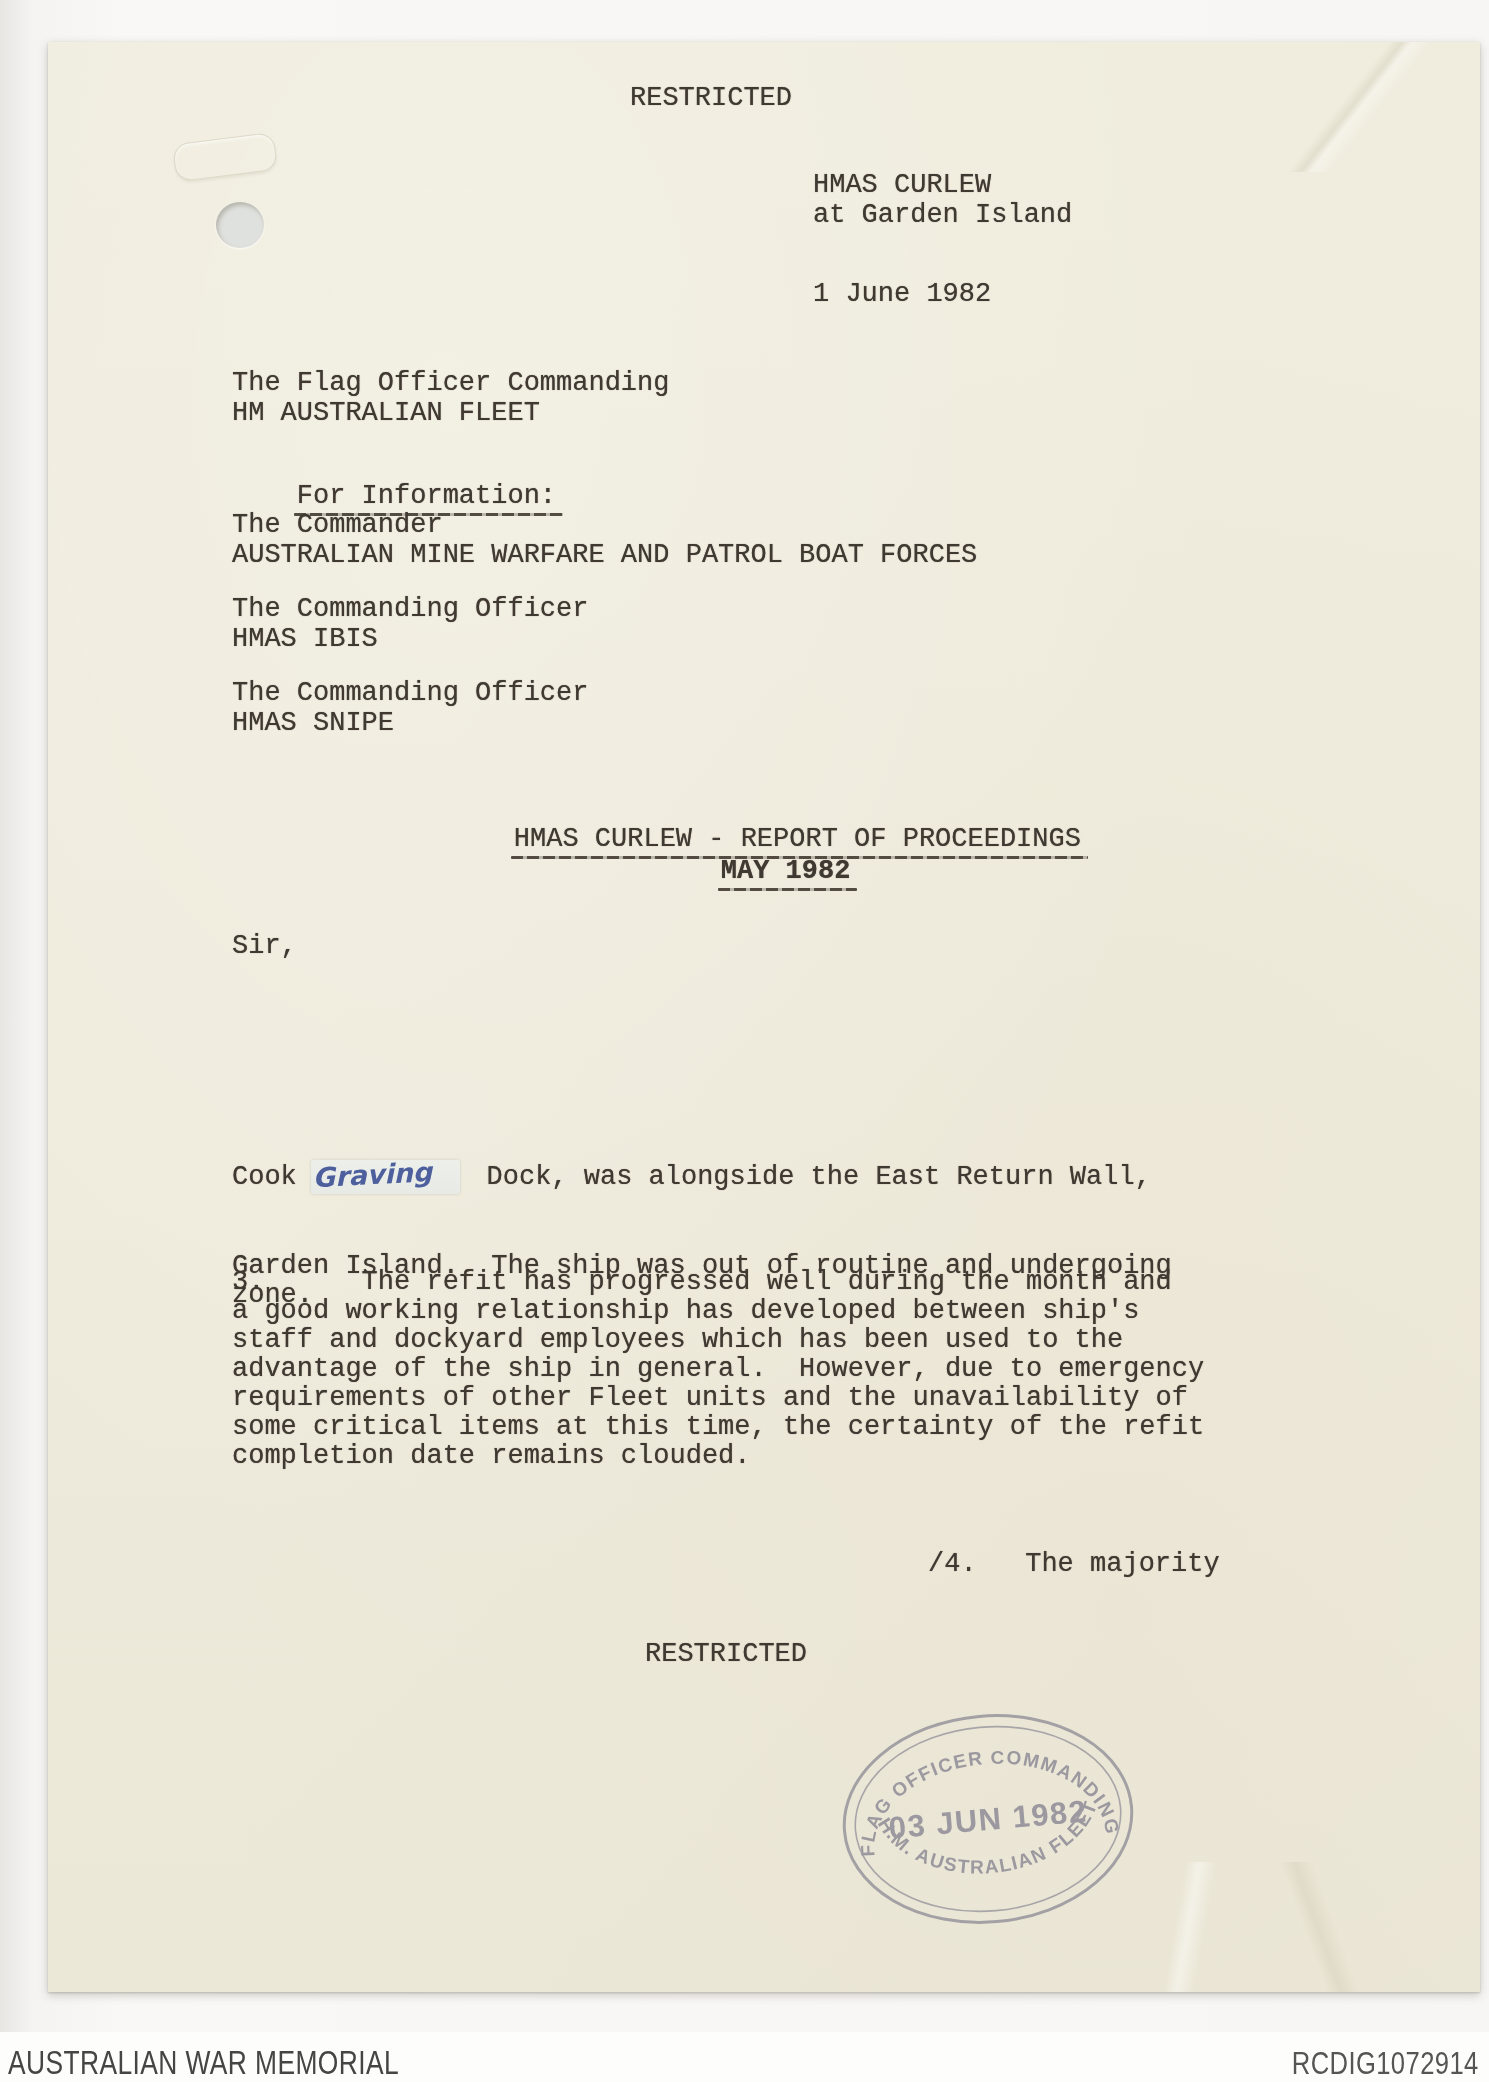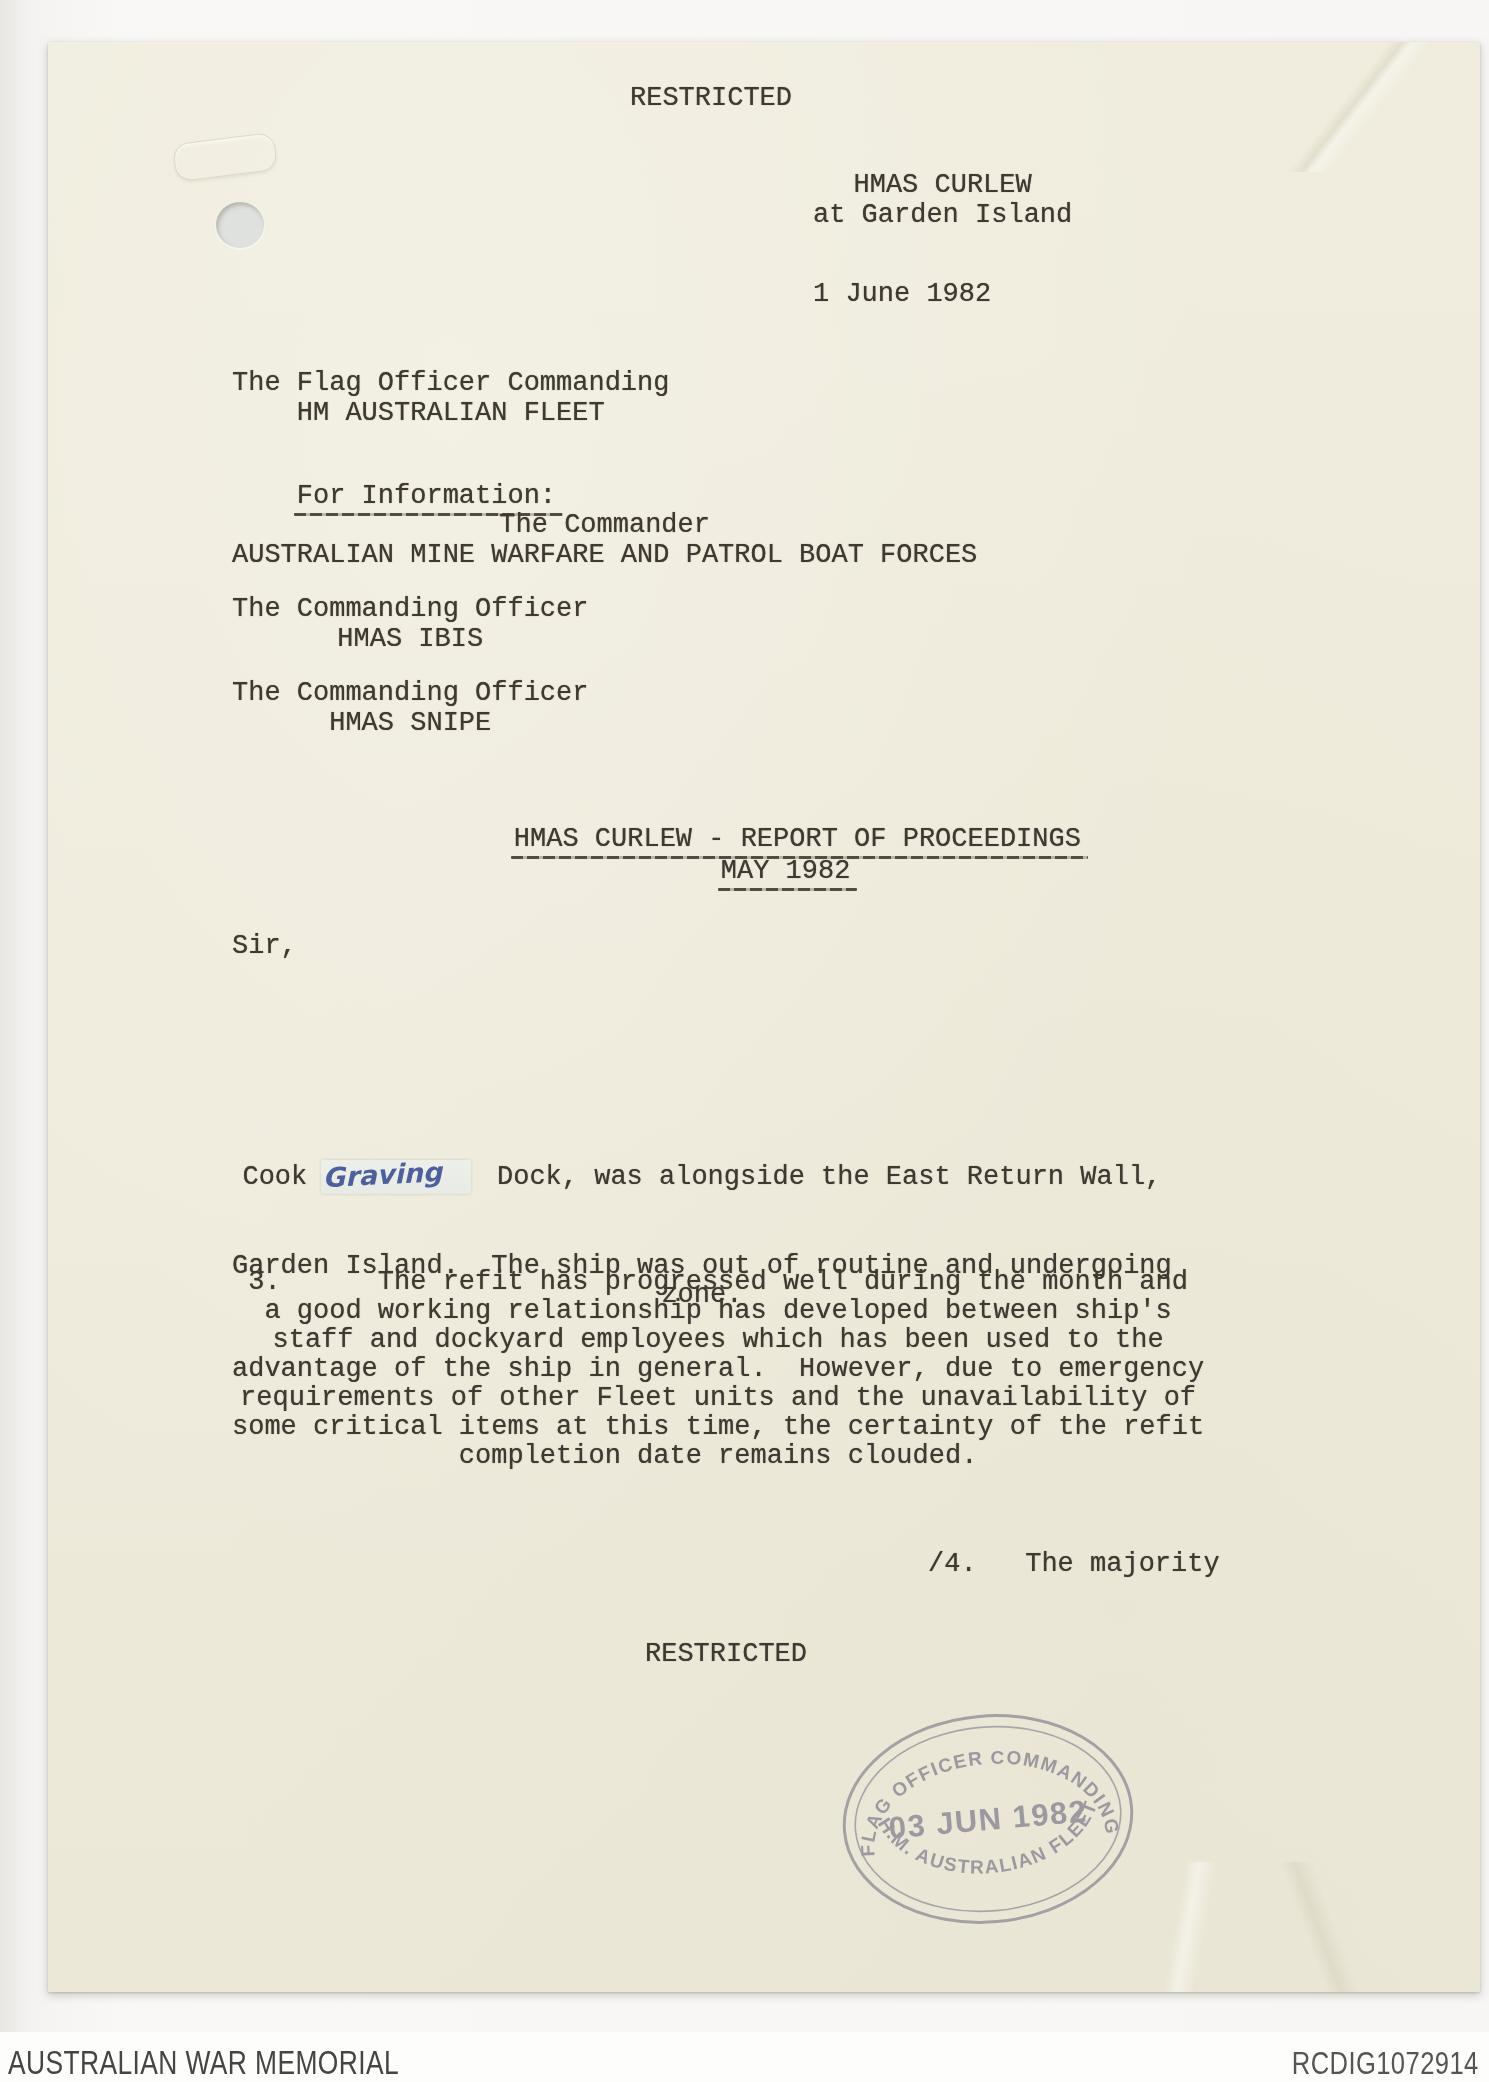--- a/index.html
+++ b/index.html
@@ -44,21 +44,21 @@
   }
 
   
   .tw {
     position:absolute;
     font-family:"Liberation Mono", monospace;
     font-size:27px; line-height:29px; color:#3f3932;
     text-shadow: 0 0 0.9px rgba(62,54,44,0.75);
     white-space:pre;
   }
-  .tw .line { white-space:pre;text-align:center; }
+  .tw .line { white-space:pre; }
   .lh30 { line-height:30px; }
 
   .tw-underline { position:relative; display:inline-block; }
   .tw-underline::after {
     content:""; position:absolute; left:-3px; right:-7px; bottom:-5px; height:3px;
     background: repeating-linear-gradient(90deg,
       rgba(60,53,44,0.88) 0px, rgba(60,53,44,0.88) 12px,
       rgba(60,53,44,0.30) 12px, rgba(60,53,44,0.30) 16px);
     border-radius:1px;
   }
@@ -126,21 +126,21 @@
 
   <div class="tw lh30" style="left:232px; top:510px;"><div class="line">The Commander</div><div class="line">AUSTRALIAN MINE WARFARE AND PATROL BOAT FORCES</div></div>
 
   <div class="tw lh30" style="left:232px; top:594px;"><div class="line">The Commanding Officer</div><div class="line">HMAS IBIS</div></div>
 
   <div class="tw lh30" style="left:232px; top:678px;"><div class="line">The Commanding Officer</div><div class="line">HMAS SNIPE</div></div>
 
   <div class="tw" style="left:449px; top:796px;">
     <span class="tw-underline">HMAS CURLEW - REPORT OF PROCEEDINGS</span>
   </div>
-  <div class="tw" style="left:656px; top:828px;">
+  <div class="tw" style="left:656px; top:828px;font-weight:bold;">
     <span class="tw-underline">MAY 1982</span>
   </div>
 
   <div class="tw" style="left:232px; top:932px;">Sir,</div>
 
 
   <div class="tw" style="left:232px; top:1102px;">
     <div class="line"><span>Cook </span><span class="whiteout"><span class="handwritten">Graving</span></span><span>  Dock, was alongside the East Return Wall,</span></div>
     <div><div class="line">Garden Island.  The ship was out of routine and undergoing</div><div class="line">zone.</div></div>
   </div>

